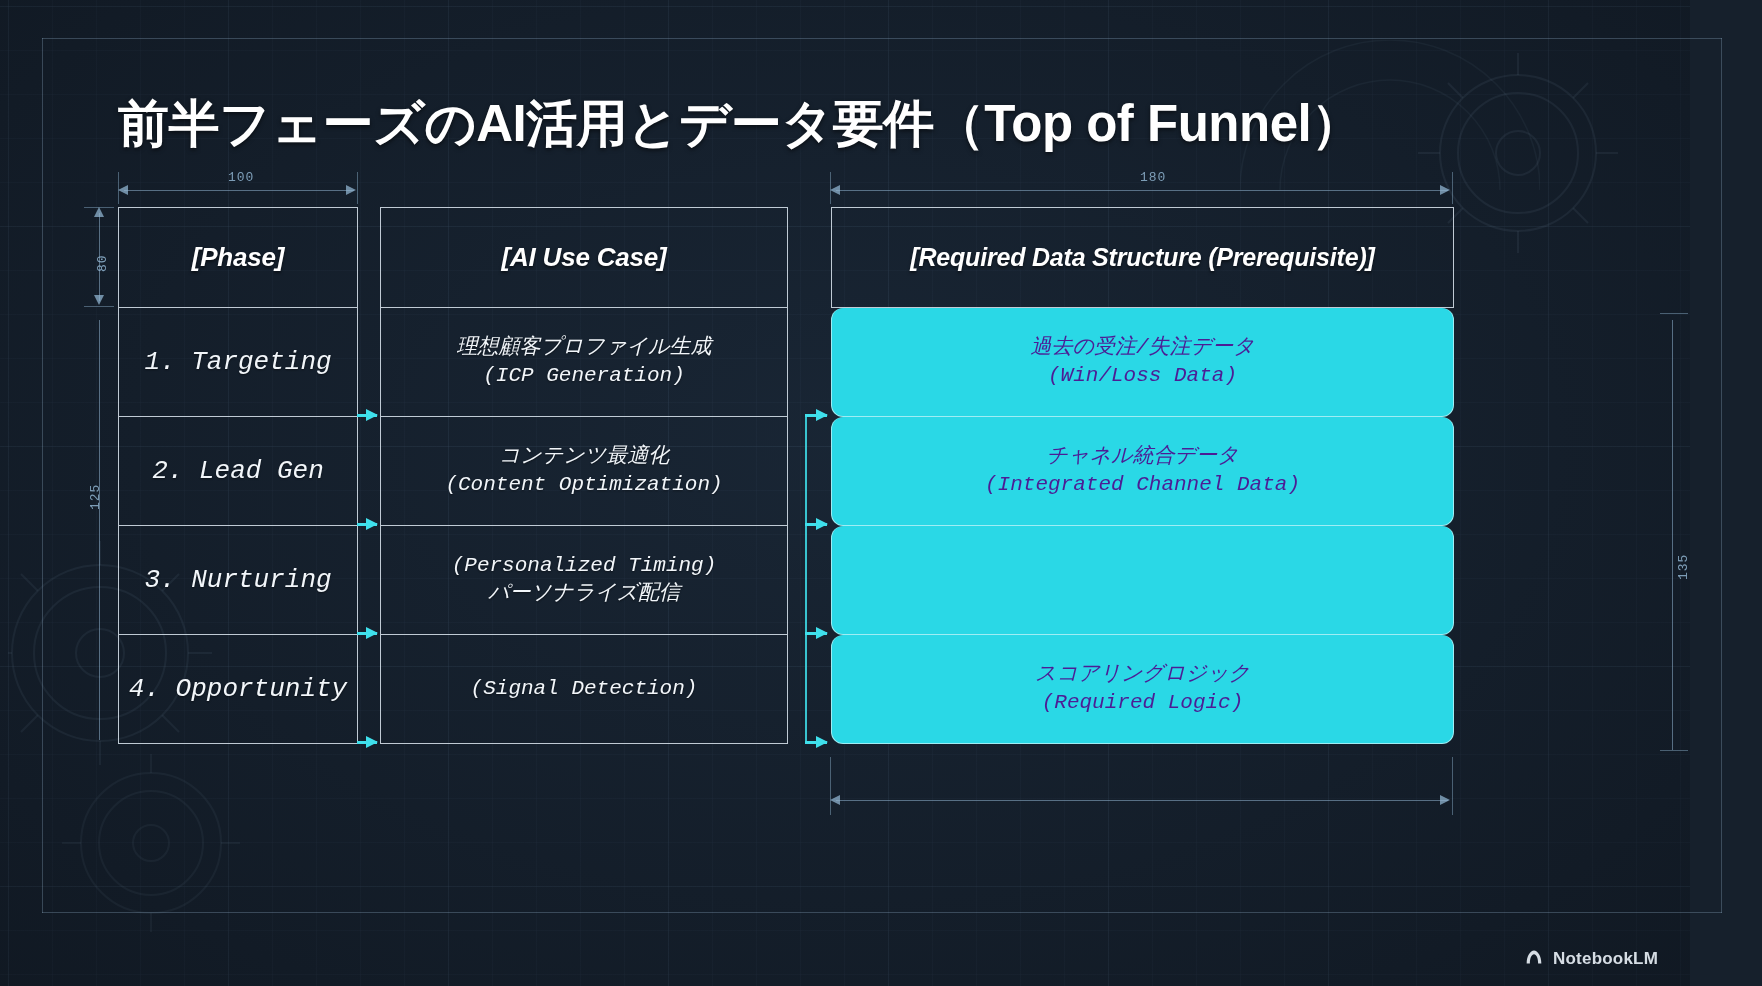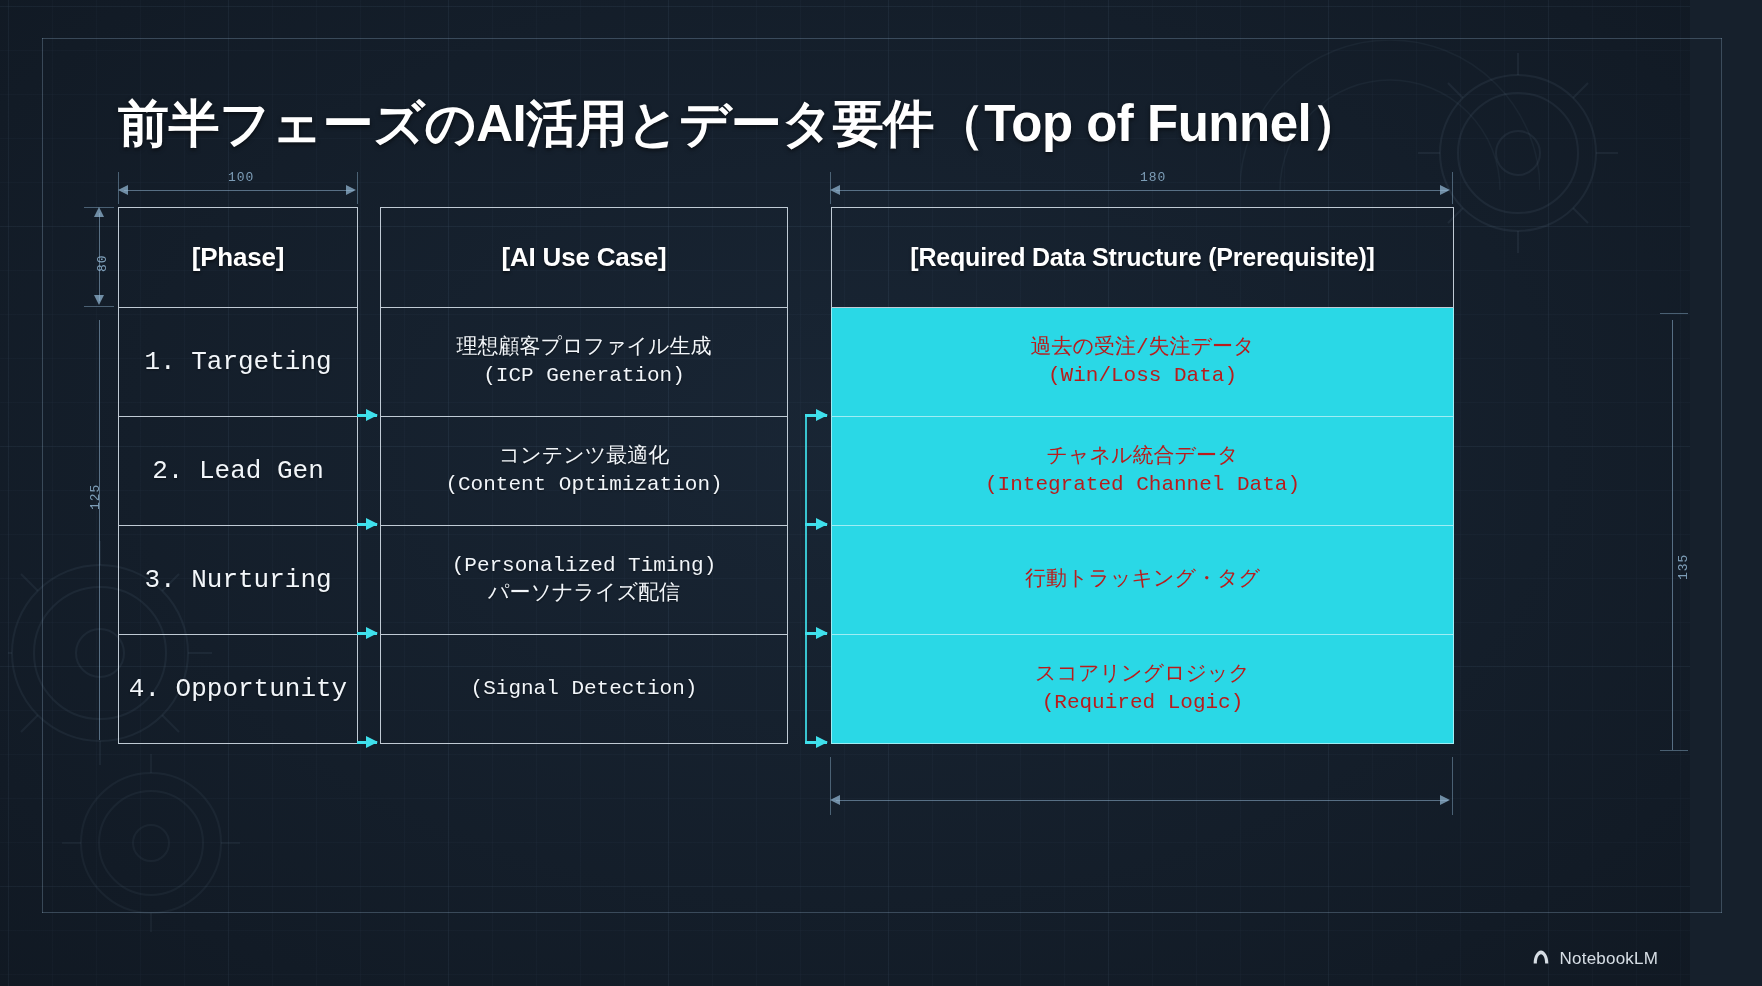--- a/index.html
+++ b/index.html
@@ -86,21 +86,21 @@
   .dimline-v { position: absolute; width: 1px; background: rgba(143,179,207,0.55); }
   .tick-v { position: absolute; width: 1px; background: rgba(143,179,207,0.45); }
   .tick-h { position: absolute; height: 1px; background: rgba(143,179,207,0.45); }
   .arrowhead { position: absolute; width: 0; height: 0; }
   .ah-left  { border-top: 5px solid transparent; border-bottom: 5px solid transparent; border-right: 10px solid rgba(143,179,207,0.75); }
   .ah-right { border-top: 5px solid transparent; border-bottom: 5px solid transparent; border-left: 10px solid rgba(143,179,207,0.75); }
   .ah-up    { border-left: 5px solid transparent; border-right: 5px solid transparent; border-bottom: 10px solid rgba(143,179,207,0.75); }
   .ah-down  { border-left: 5px solid transparent; border-right: 5px solid transparent; border-top: 10px solid rgba(143,179,207,0.75); }
 
   
-  .tbl { position: absolute; }
+  .tbl { position: absolute; font-style: italic; }
 
   .col-phase { left: 118px;  top: 207px; width: 240px; }
   .col-usecase { left: 380px; top: 207px; width: 408px; }
   .col-data   { left: 831px; top: 207px; width: 623px; }
 
   .cell {
     position: relative;
     display: flex;
     align-items: center;
     justify-content: center;
@@ -131,21 +131,21 @@
   }
   .body-cell .two-line { display: block; }
 
   .phase-cell { font-size: 26px; }
 
   
   .cyan .cell {
     background: #2ad8e6;
     border-color: rgba(255,255,255,0.55);
   }
-  .cyan .body-cell { color: #b91c1c; text-shadow: none; }
+  .cyan .body-cell { color: #4c1d95; text-shadow: none; border-radius: 12px; }
 
   .col-data .hdr { background: transparent; border-color: rgba(222,233,242,0.85); text-align: center; }
 
   
   .flow-arrow { position: absolute; height: 3px; background: #3fe0ec; }
   .flow-arrow::after {
     content: "";
     position: absolute;
     right: -1px; top: -5px;
     border-top: 6.5px solid transparent;
@@ -158,21 +158,21 @@
   .logo {
     position: absolute;
     right: 32px;
     bottom: 14px;
     display: flex;
     align-items: center;
     gap: 8px;
     color: #e7eef5;
     opacity: .92;
   }
-  .logo-text { font-size: 17px; font-weight: 400; letter-spacing: .2px; }
+  .logo-text { font-size: 17px; font-weight: 700; letter-spacing: .2px; }
 </style>
 </head>
 <body>
 
 <div id="slide">
 
   <div class="grid-fine"></div>
   <div class="grid-coarse"></div>
 
   <div class="gear" style="left:1398px; top:48px;">
@@ -316,21 +316,20 @@
       </div>
     </div>
     <div class="cell body-cell">
       <div>
         <span class="two-line">チャネル統合データ</span>
         <span class="two-line">(Integrated Channel Data)</span>
       </div>
     </div>
     <div class="cell body-cell">
       <div>
-        <span class="two-line">行動トラッキング・タグ</span>
       </div>
     </div>
     <div class="cell body-cell">
       <div>
         <span class="two-line">スコアリングロジック</span>
         <span class="two-line">(Required Logic)</span>
       </div>
     </div>
   </div>
 

